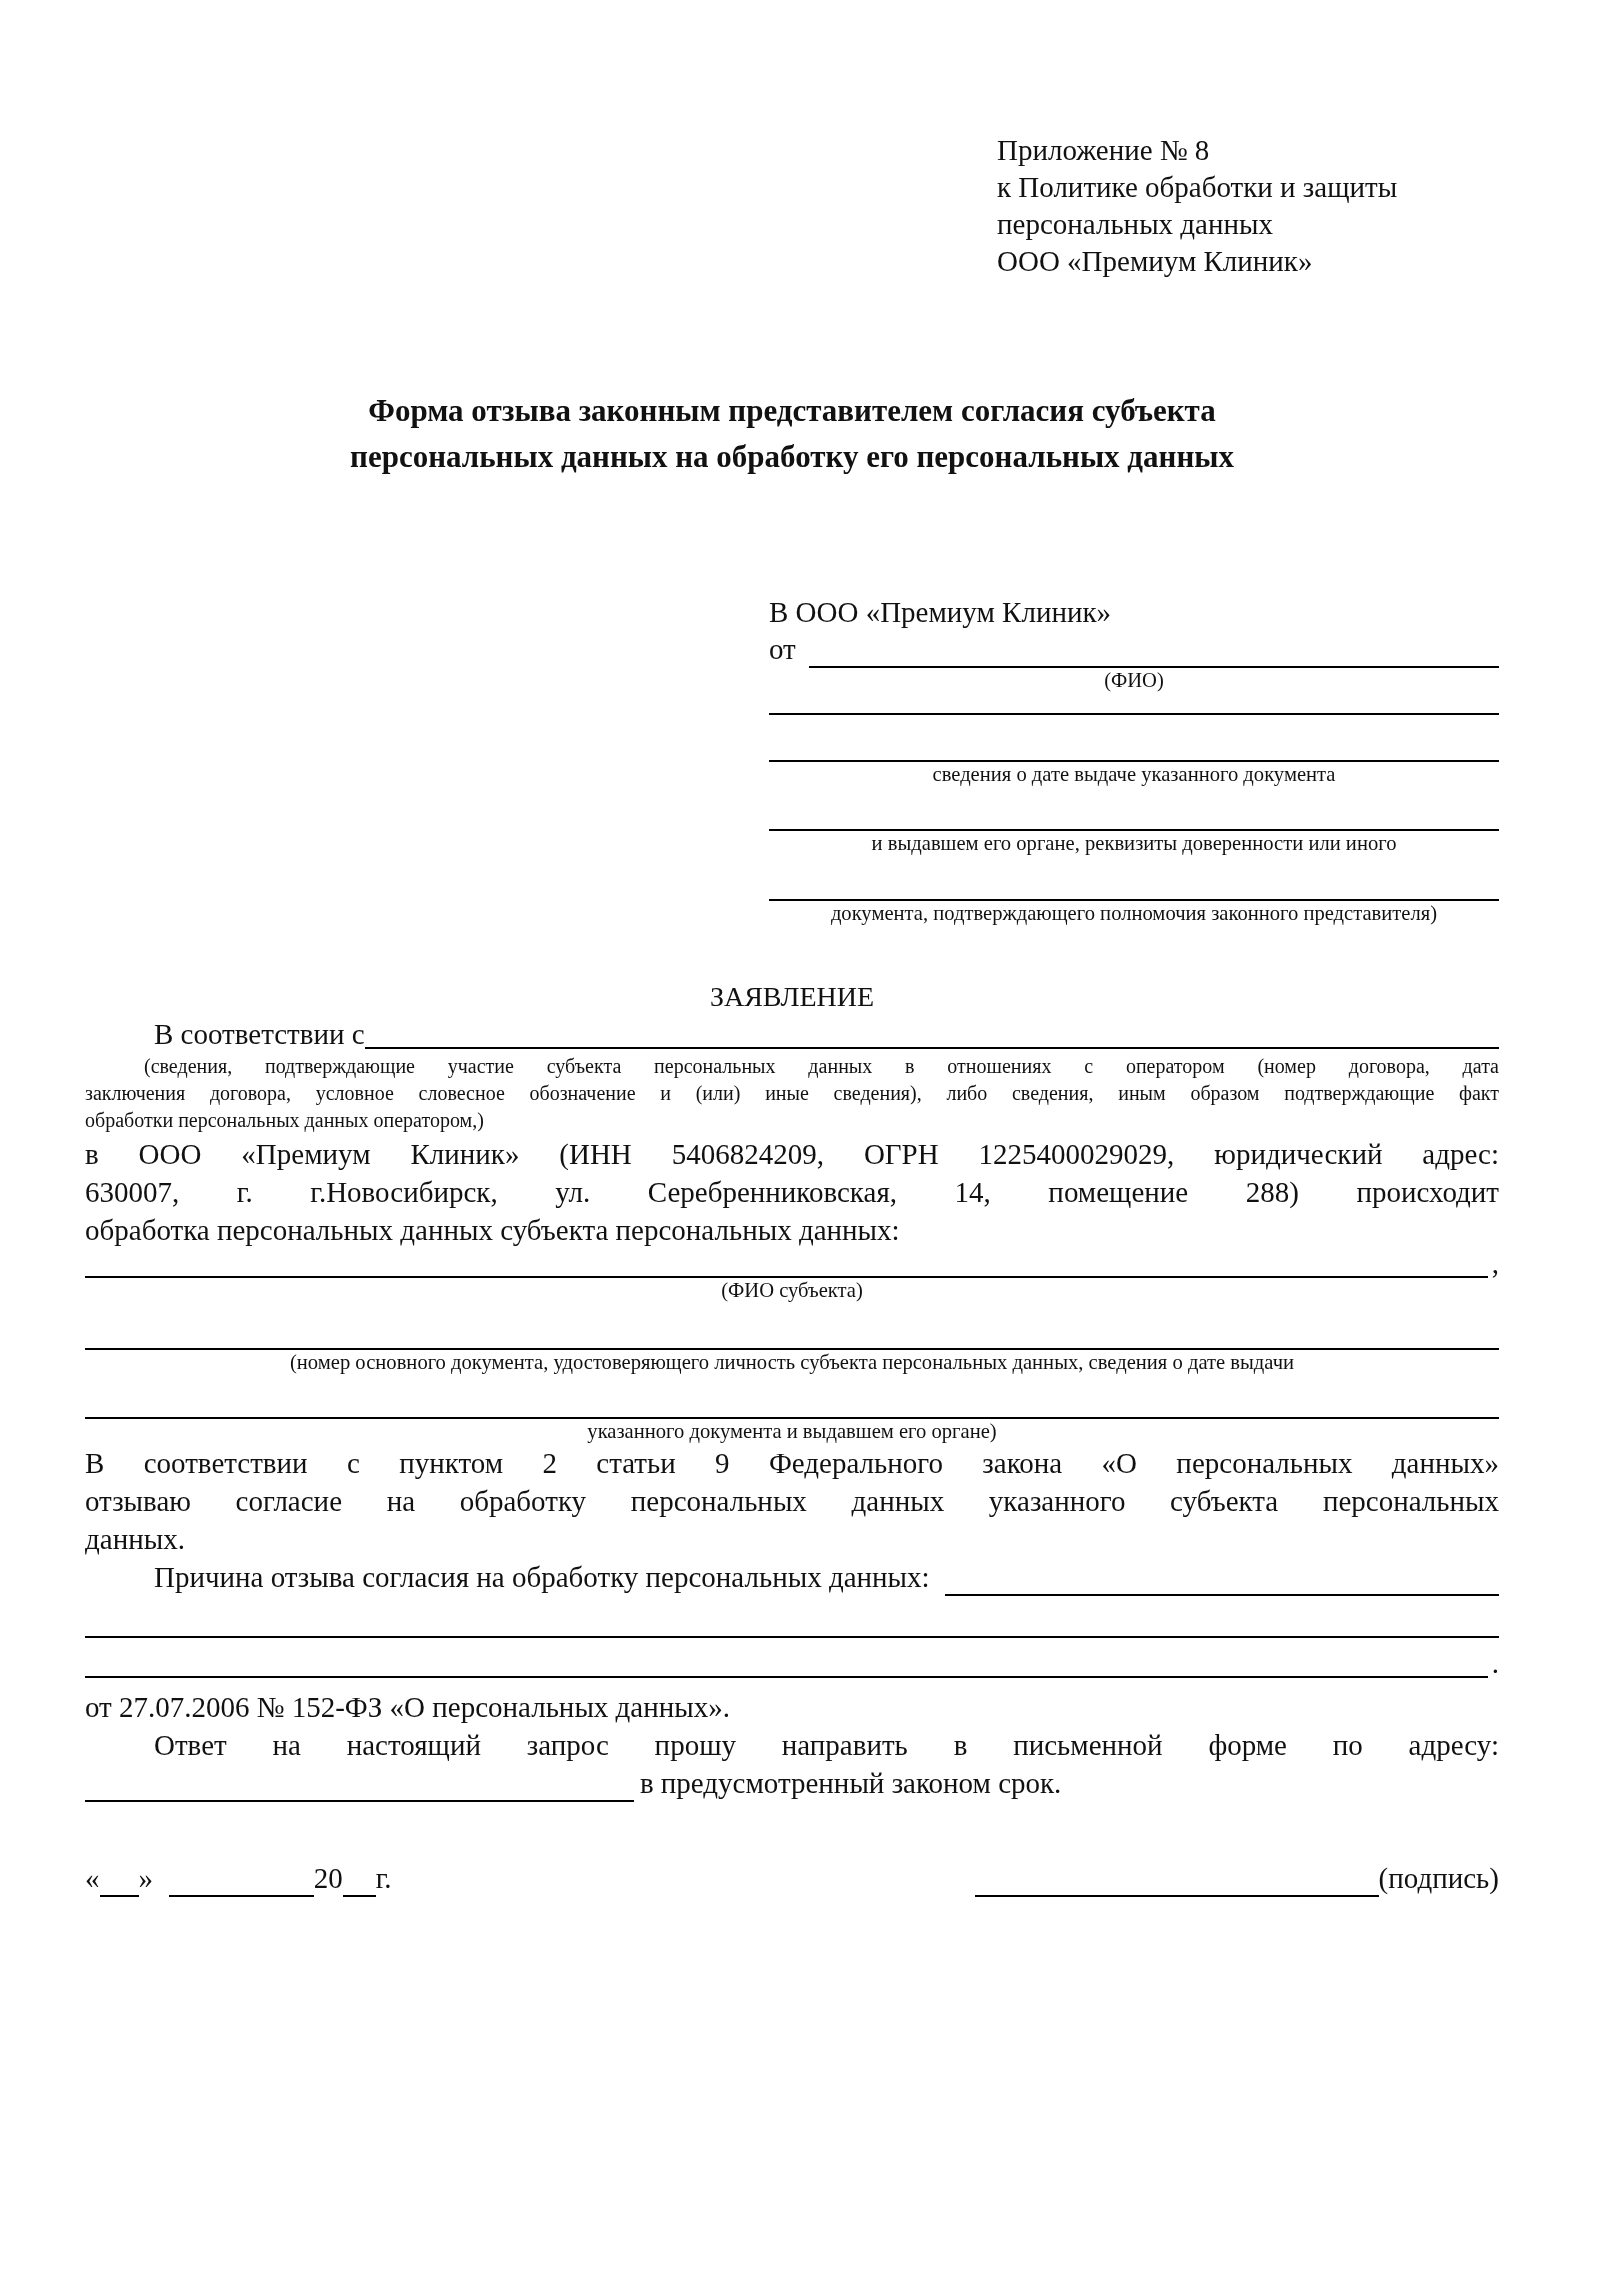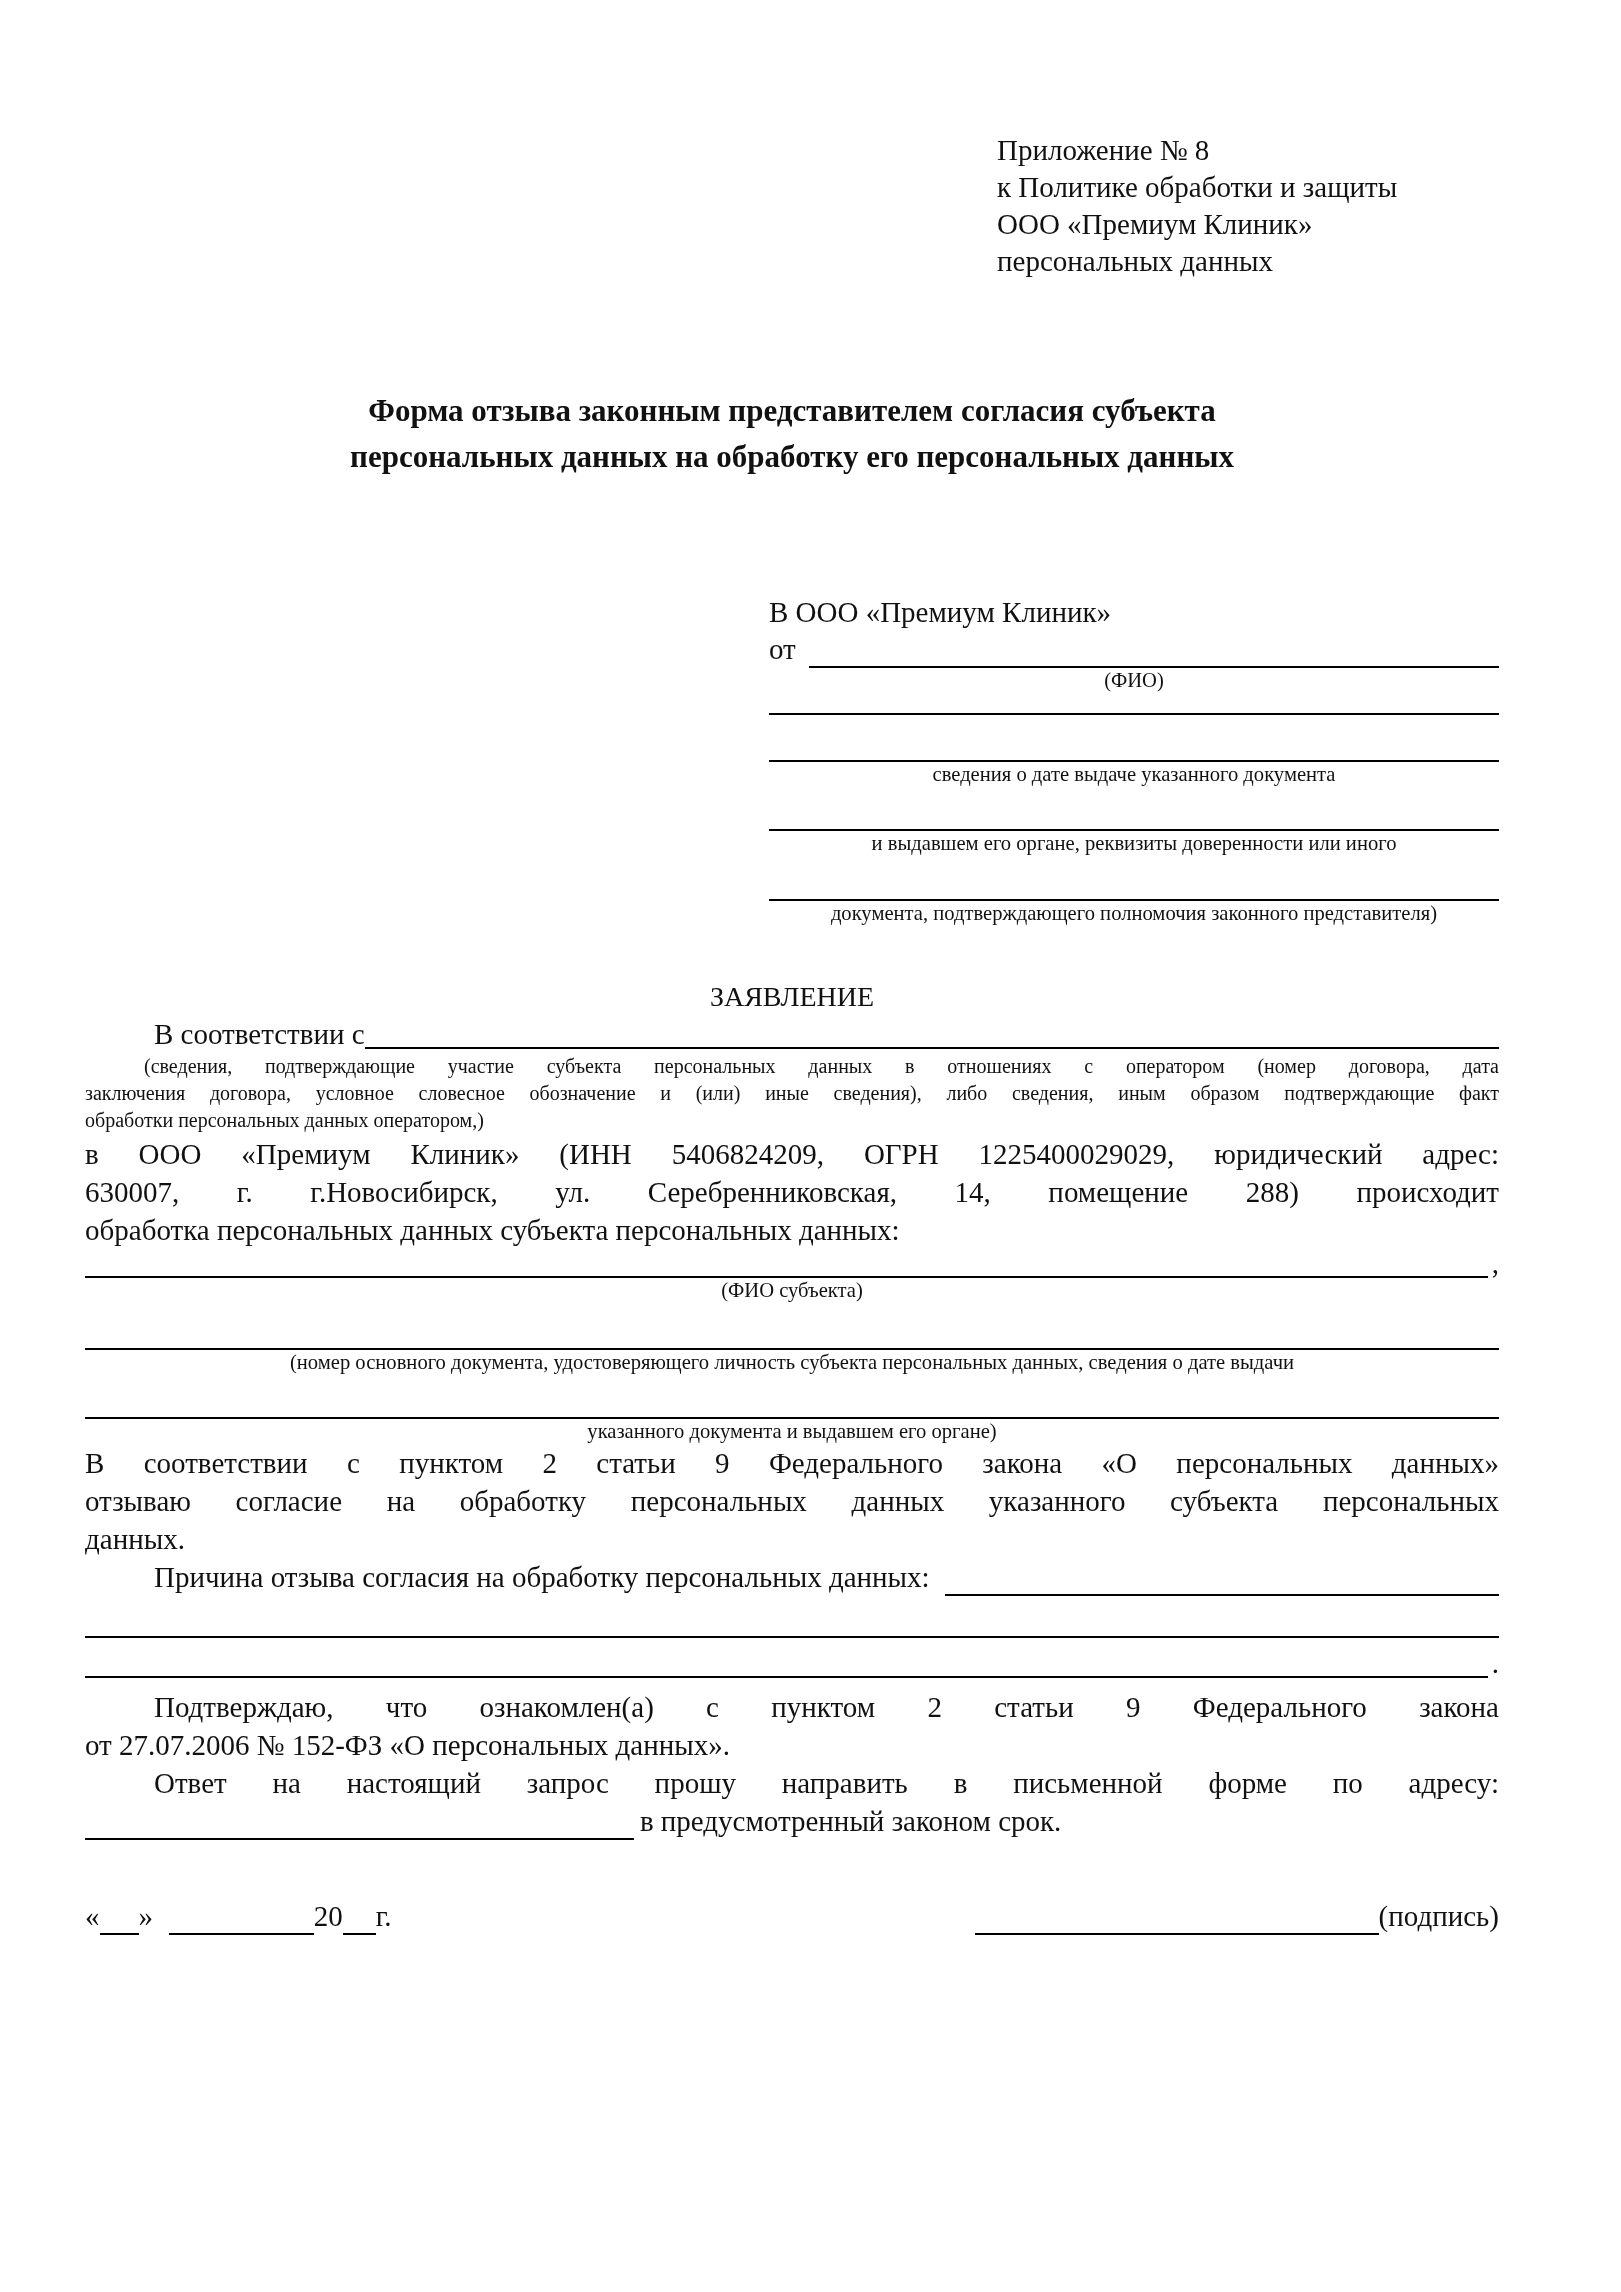--- a/index.html
+++ b/index.html
@@ -151,22 +151,22 @@
   .u410 { width: 404px; }
 </style>
 </head>
 <body>
 
 <div class="page">
 
   <div class="appendix">
     <div>Приложение № 8</div>
     <div>к Политике обработки и защиты</div>
+    <div>персональных данных</div>
     <div>ООО «Премиум Клиник»</div>
-    <div>персональных данных</div>
   </div>
 
   <div class="doc-title">
     <div>Форма отзыва законным представителем согласия субъекта</div>
     <div>персональных данных на обработку его персональных данных</div>
   </div>
 
   <div class="addressee">
     <div>В ООО «Премиум Клиник»</div>
     <div class="row from-row">
@@ -229,21 +229,20 @@
     <span class="fill"></span>
   </div>
 
   <div class="blank-line h20 extra-blank-1"></div>
   <div class="suffix-row extra-blank-2">
     <span class="fill"></span>
     <span class="suffix">.</span>
   </div>
 
   <div class="confirm-block">
-    <div class="jline jline-first">Подтверждаю, что ознакомлен(а) с пунктом 2 статьи 9 Федерального закона</div>
     <div class="plain">от 27.07.2006 № 152-ФЗ «О персональных данных».</div>
   </div>
 
   <div>
     <div class="jline jline-first">Ответ на настоящий запрос прошу направить в письменной форме по адресу:</div>
     <div class="response-tail-row">
       <span class="blank-seg"></span>
       <span class="tail-text">в предусмотренный законом срок.</span>
     </div>
   </div>

